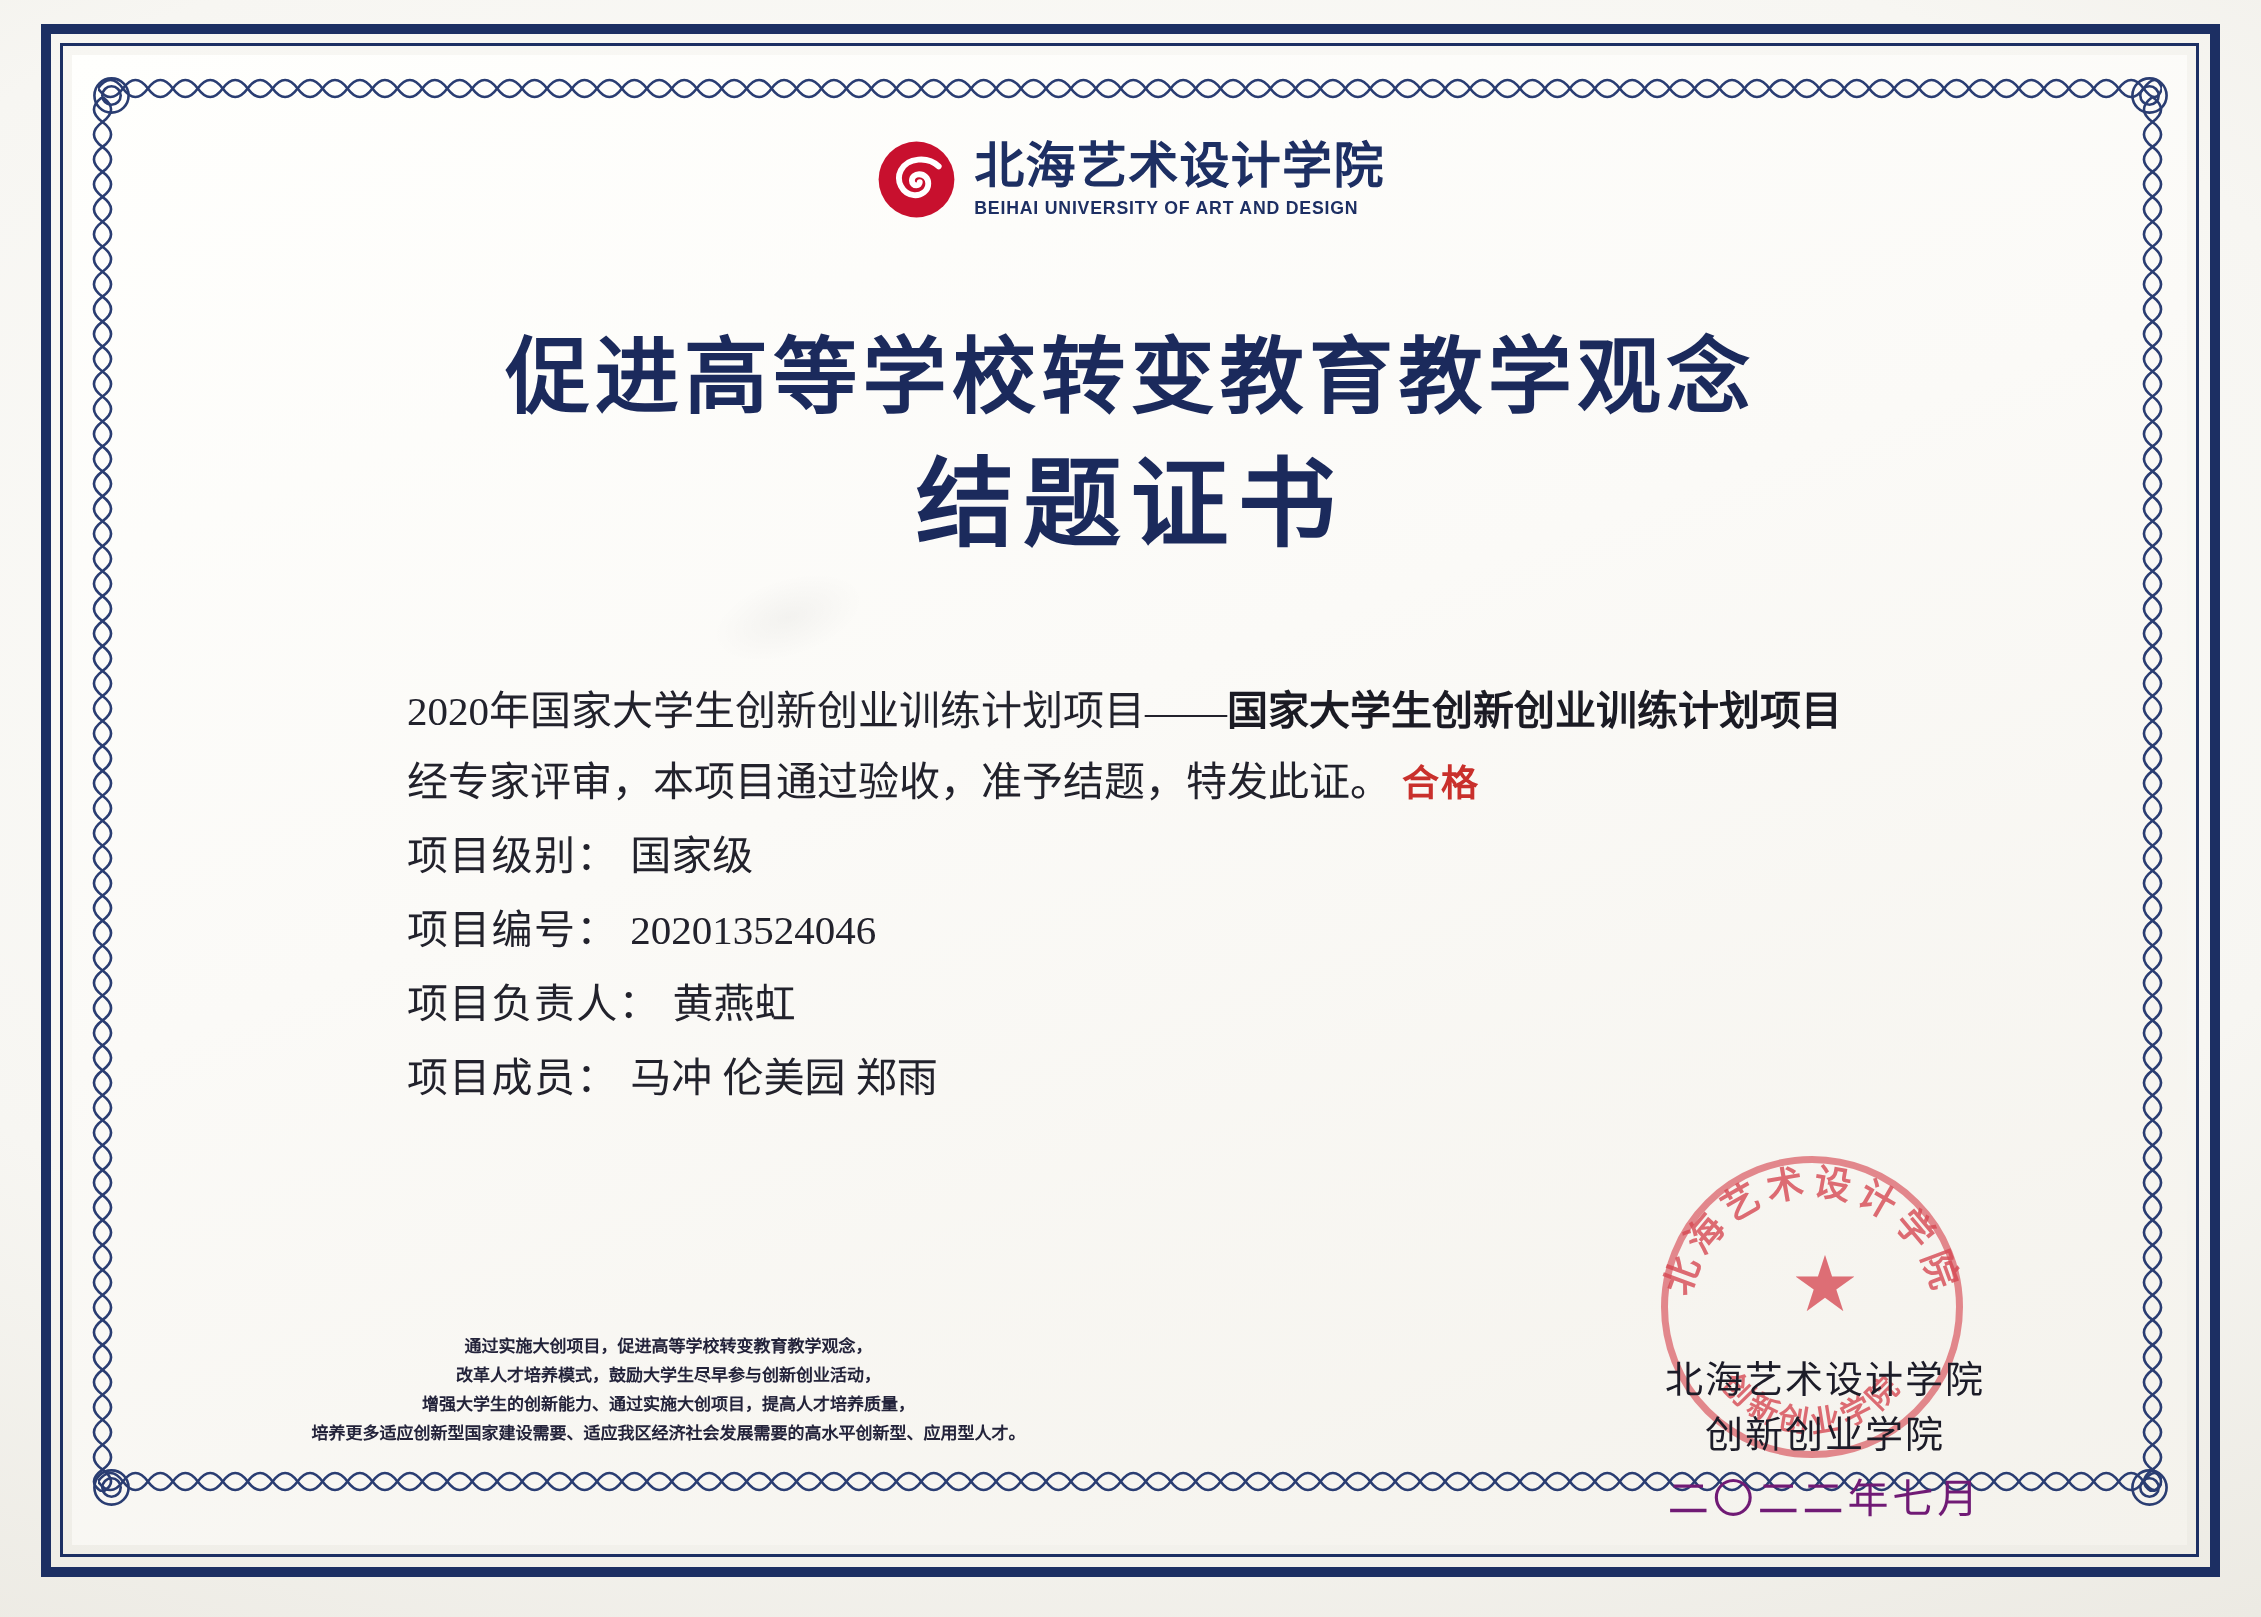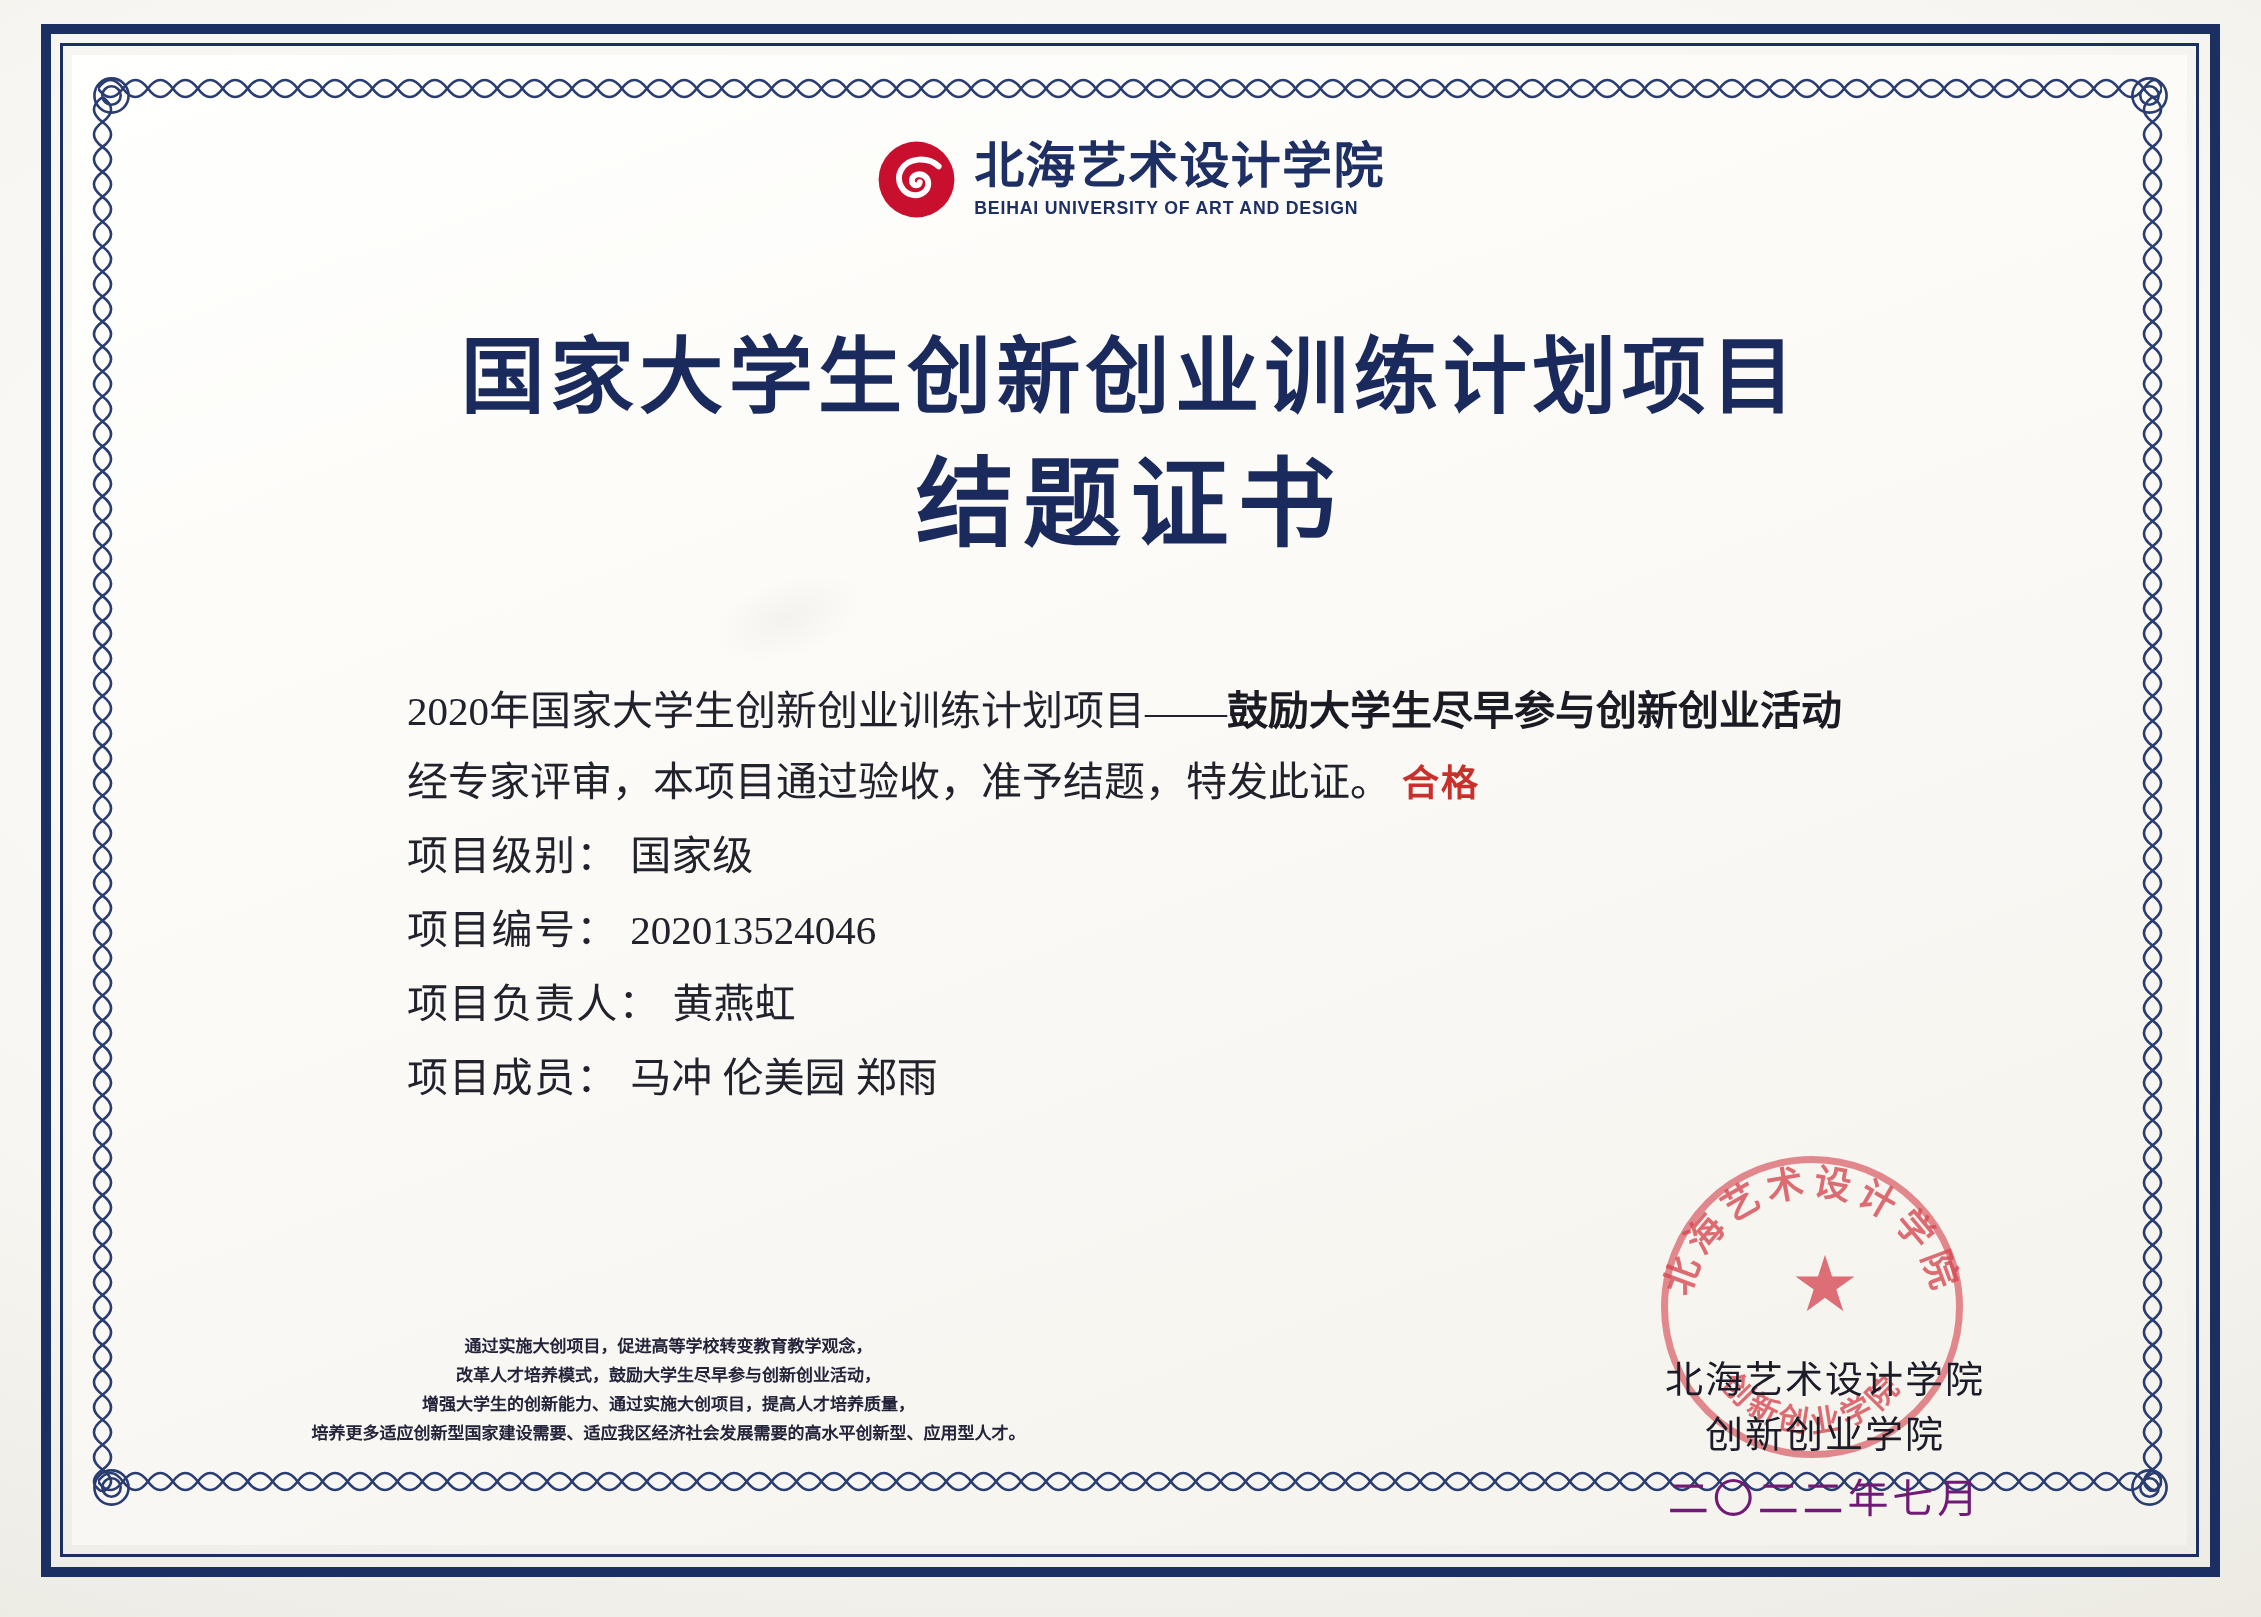--- a/index.html
+++ b/index.html
@@ -370,29 +370,29 @@
           <path d="M96,42 C80,26 48,28 38,48 C30,64 40,84 58,86 C70,87 80,79 80,68 C80,60 74,54 66,54 C60,54 55,58 55,64 C55,68 58,71 62,71 C65,71 67,69 67,66" fill="none" stroke="#ffffff" stroke-width="9" stroke-linecap="round"></path>
         </svg>
       </div>
       <div class="logo-names">
         <div class="logo-cn">北海艺术设计学院</div>
         <div class="logo-en">BEIHAI UNIVERSITY OF ART AND DESIGN</div>
       </div>
     </div>
   </div>
 
-  <div class="title-1">国家大学生创新创业训练计划项目</div>
+  <div class="title-1">促进高等学校转变教育教学观念</div>
   <div class="title-2">结题证书</div>
 
   <div class="blemish"></div>
 
   <div class="body-block">
 
     <div class="body-line">
-      <span>2020年国家大学生创新创业训练计划项目——</span><span class="proj-title">鼓励大学生尽早参与创新创业活动</span>
+      <span>2020年国家大学生创新创业训练计划项目——</span><span class="proj-title">国家大学生创新创业训练计划项目</span>
     </div>
 
     <div class="body-line">
       <span>经专家评审，本项目通过验收，准予结题，特发此证。</span><span class="grade-stamp">合格</span>
     </div>
 
     <div class="field-row">
       <span class="field-label">项目级别：</span><span class="field-value">国家级</span>
     </div>
 

